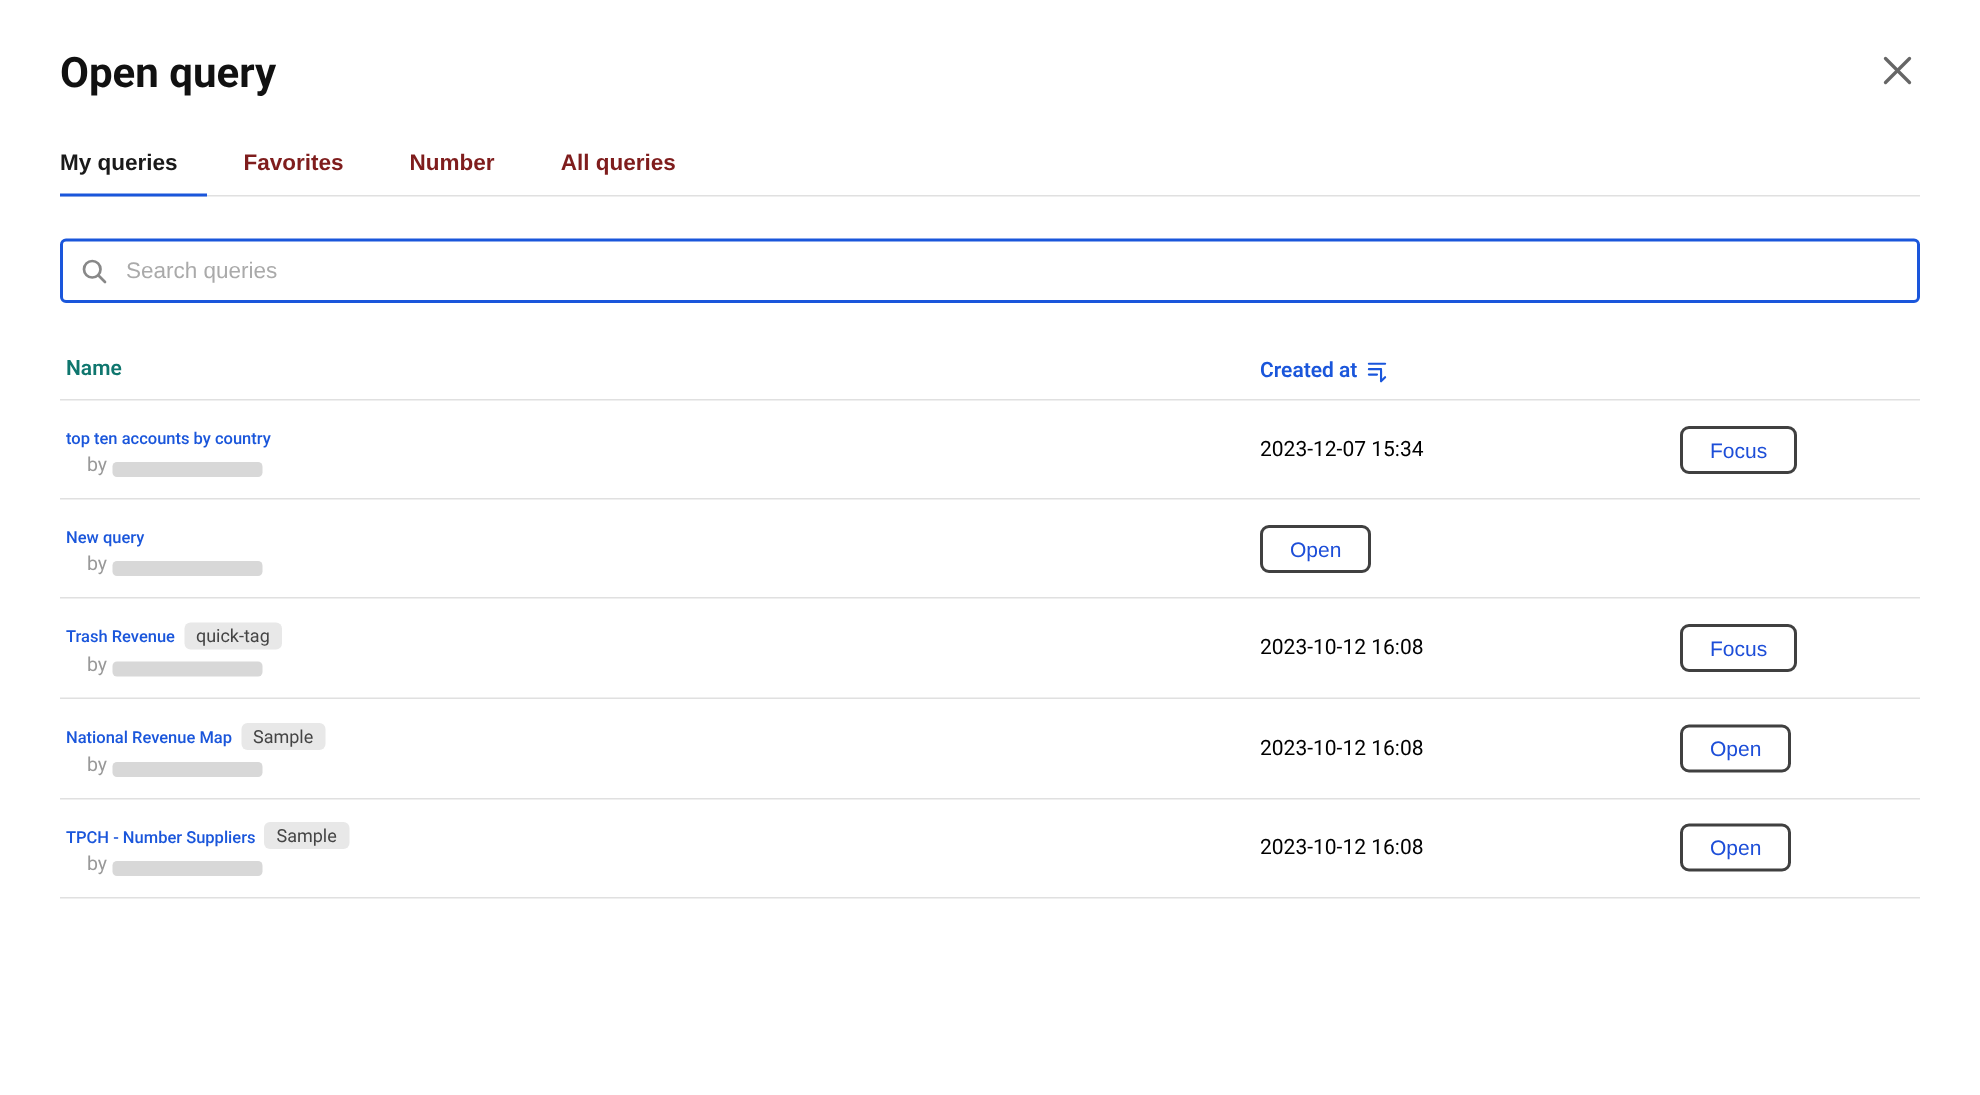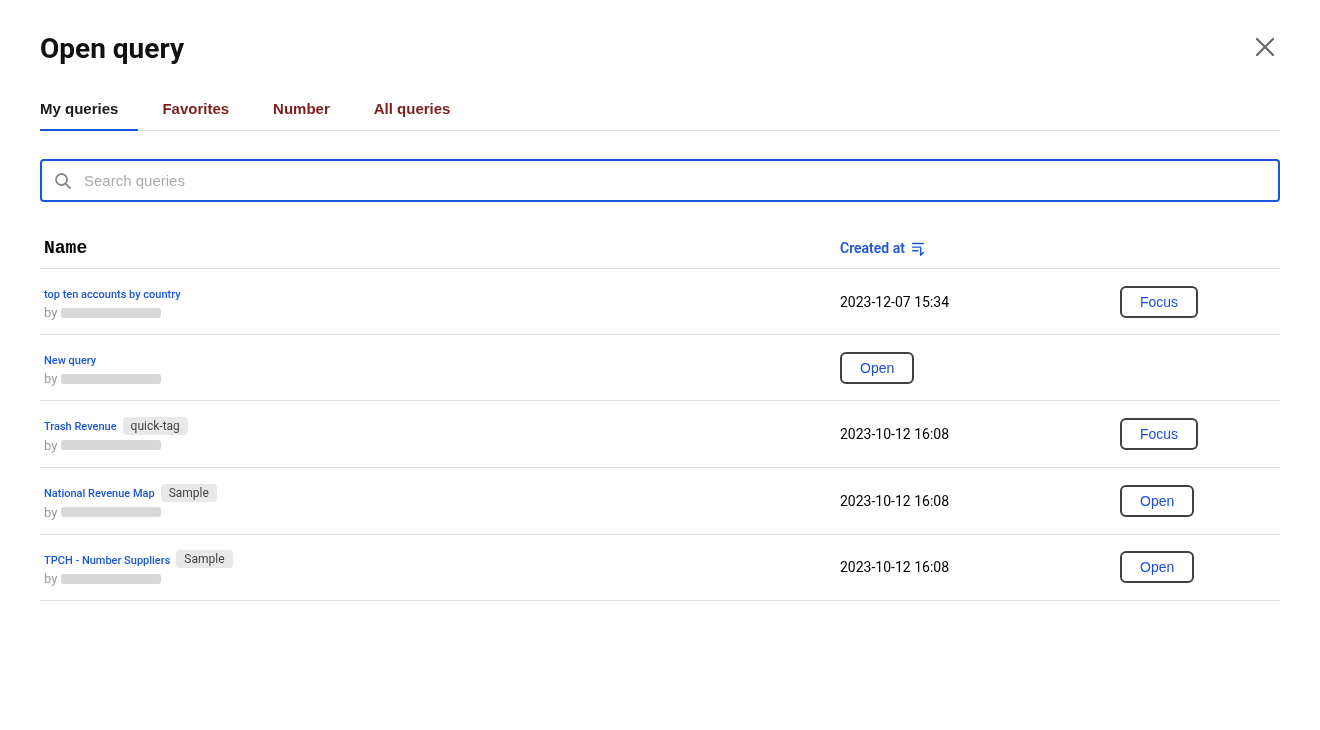--- a/index.html
+++ b/index.html
@@ -114,25 +114,24 @@
     }
 
     .table-header {
       display: grid;
       grid-template-columns: 1fr 280px 160px;
       padding: 8px 0 10px 0;
       border-bottom: 1px solid #e0e0e0;
     }
 
     .col-name {
-      font-size: 18px;
+      font-size: 14px;
       font-weight: 600;
-      color: #000000;
+      color: #0f766e;
       padding-left: 4px;
-      font-family: Liberation Mono, monospace;
     }
 
     .col-created {
       font-size: 14px;
       font-weight: 600;
       color: #1a56db;
       display: flex;
       align-items: center;
       gap: 4px;
       cursor: pointer;
@@ -177,22 +176,23 @@
       border-radius: 4px;
       margin-left: 6px;
       vertical-align: middle;
     }
 
     .row-by {
       font-size: 13px;
       color: #999;
       margin-top: 3px;
       display: flex;
-      align-items: center;
+      align-items: flex-end;
       gap: 4px;
+      margin-left: 14px;
     }
 
     .row-by-placeholder {
       display: inline-block;
       width: 100px;
       height: 10px;
       background: #d8d8d8;
       border-radius: 3px;
     }
 

